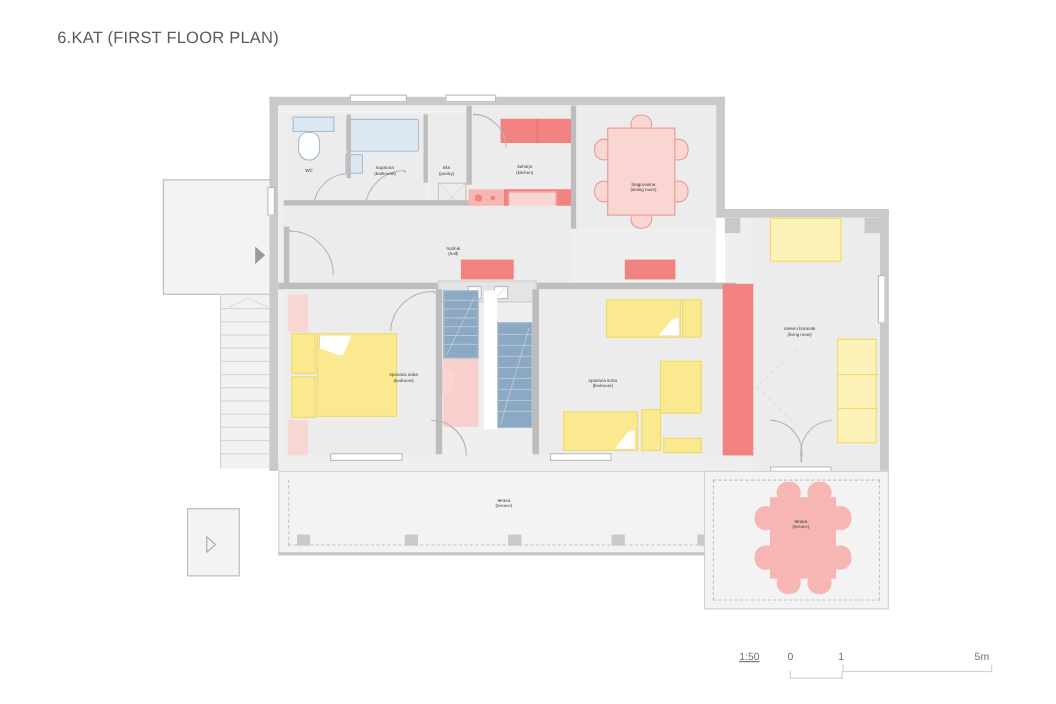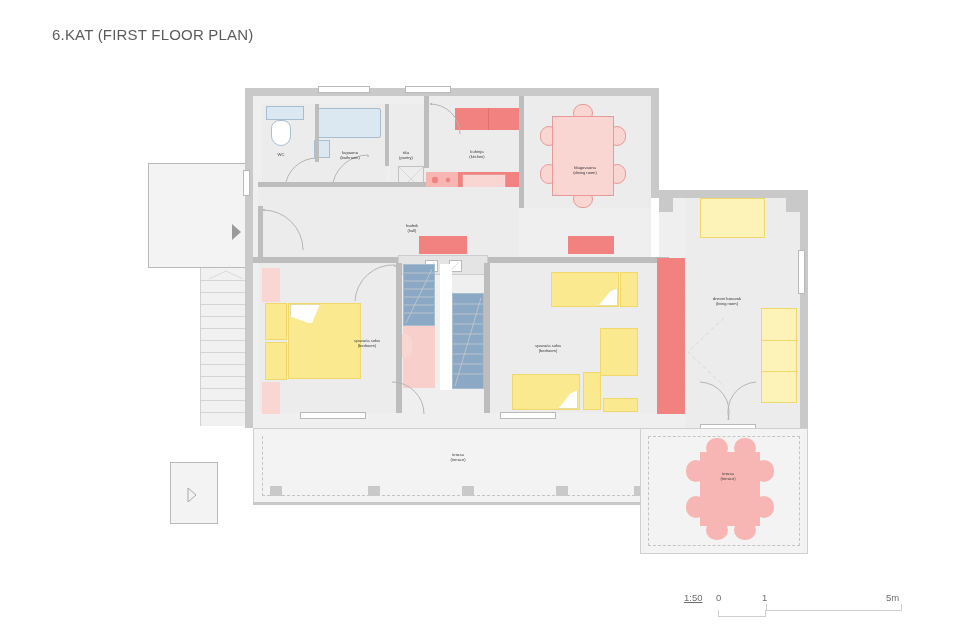--- a/index.html
+++ b/index.html
@@ -349,19 +349,19 @@
       <div>terasa</div>
       <div class="en">(terrace)</div>
     </div>
     <div class="label" style="left: 688px; top: 471px; width: 80px;">
       <div>terasa</div>
       <div class="en">(terrace)</div>
     </div>
   </div>
 
 <div id="scalebar">
-  <div class="txt" style="left:16px; top:0;text-decoration:underline;">1:50</div>
+  <div class="txt" style="left:4px; top:0;text-decoration:underline;">1:50</div>
   <div class="txt" style="left:48px; top:0;">0</div>
   <div class="txt" style="left:94px; top:0;">1</div>
   <div class="txt" style="left:218px; top:0;">5m</div>
   <div class="rule" style="left:50px; top:18px; width:48px;"></div>
   <div class="rule" style="left:98px; top:12px; width:136px;"></div>
 </div>
 
 </body></html>

